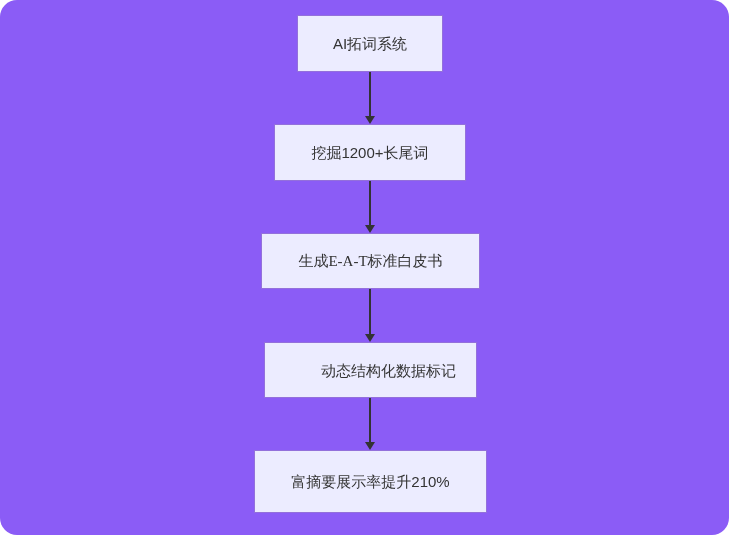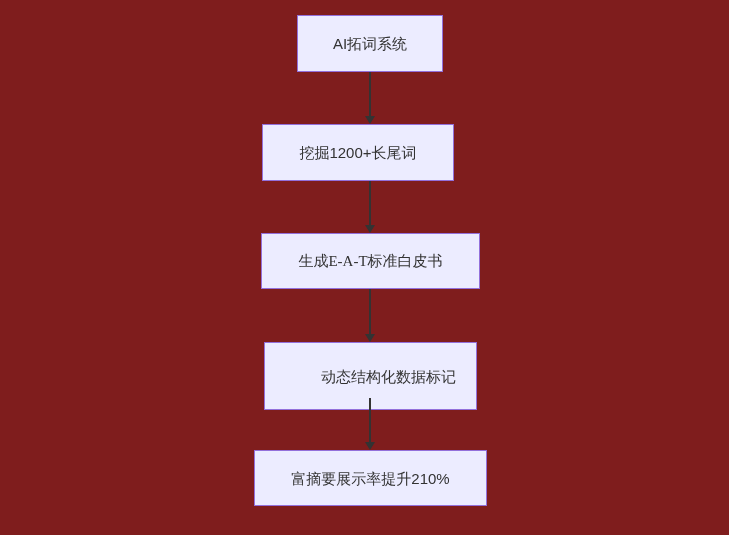--- a/index.html
+++ b/index.html
@@ -4,22 +4,23 @@
 <style>
   html, body {
     margin: 0;
     padding: 0;
     font-family: "Liberation Sans", "DejaVu Sans", sans-serif;
   }
   .canvas {
     position: relative;
     width: 729px;
     height: 535px;
-    background: #7f1d1d;
+    background: #8b5cf6;
     overflow: hidden;
+    border-radius: 17px;
   }
   .flow-node {
     position: absolute;
     box-sizing: border-box;
     background: #ECECFF;
     border: 1px solid #9370DB;
     color: #333333;
     font-size: 15px;
     line-height: 1;
     display: flex;
@@ -42,24 +43,24 @@
   }
   .edge .head {
     width: 0;
     height: 0;
     border-left: 5px solid transparent;
     border-right: 5px solid transparent;
     border-top: 8px solid #333333;
   }
   
   #node-1 { left: 297px; top: 15px;  width: 146px; height: 57px; }
-  #node-2 { left: 262px; top: 124px; width: 192px; height: 57px; }
+  #node-2 { left: 274px; top: 124px; width: 192px; height: 57px; }
   #node-3 { left: 261px; top: 233px; width: 219px; height: 56px; font-family: Liberation Serif, serif; }
-  #node-4 { left: 264px; top: 342px; width: 213px; height: 68px; padding-left: 36px; }
-  #node-5 { left: 254px; top: 450px; width: 233px; height: 56px; }
+  #node-4 { left: 264px; top: 342px; width: 213px; height: 56px; padding-left: 36px; }
+  #node-5 { left: 254px; top: 450px; width: 233px; height: 63px; }
   
   #edge-1 { left: 364px; top: 72px;  height: 52px; }
   #edge-2 { left: 364px; top: 181px; height: 52px; }
   #edge-3 { left: 364px; top: 289px; height: 53px; }
   #edge-4 { left: 364px; top: 398px; height: 52px; }
 </style>
 </head>
 <body>
 
 <div class="canvas">

